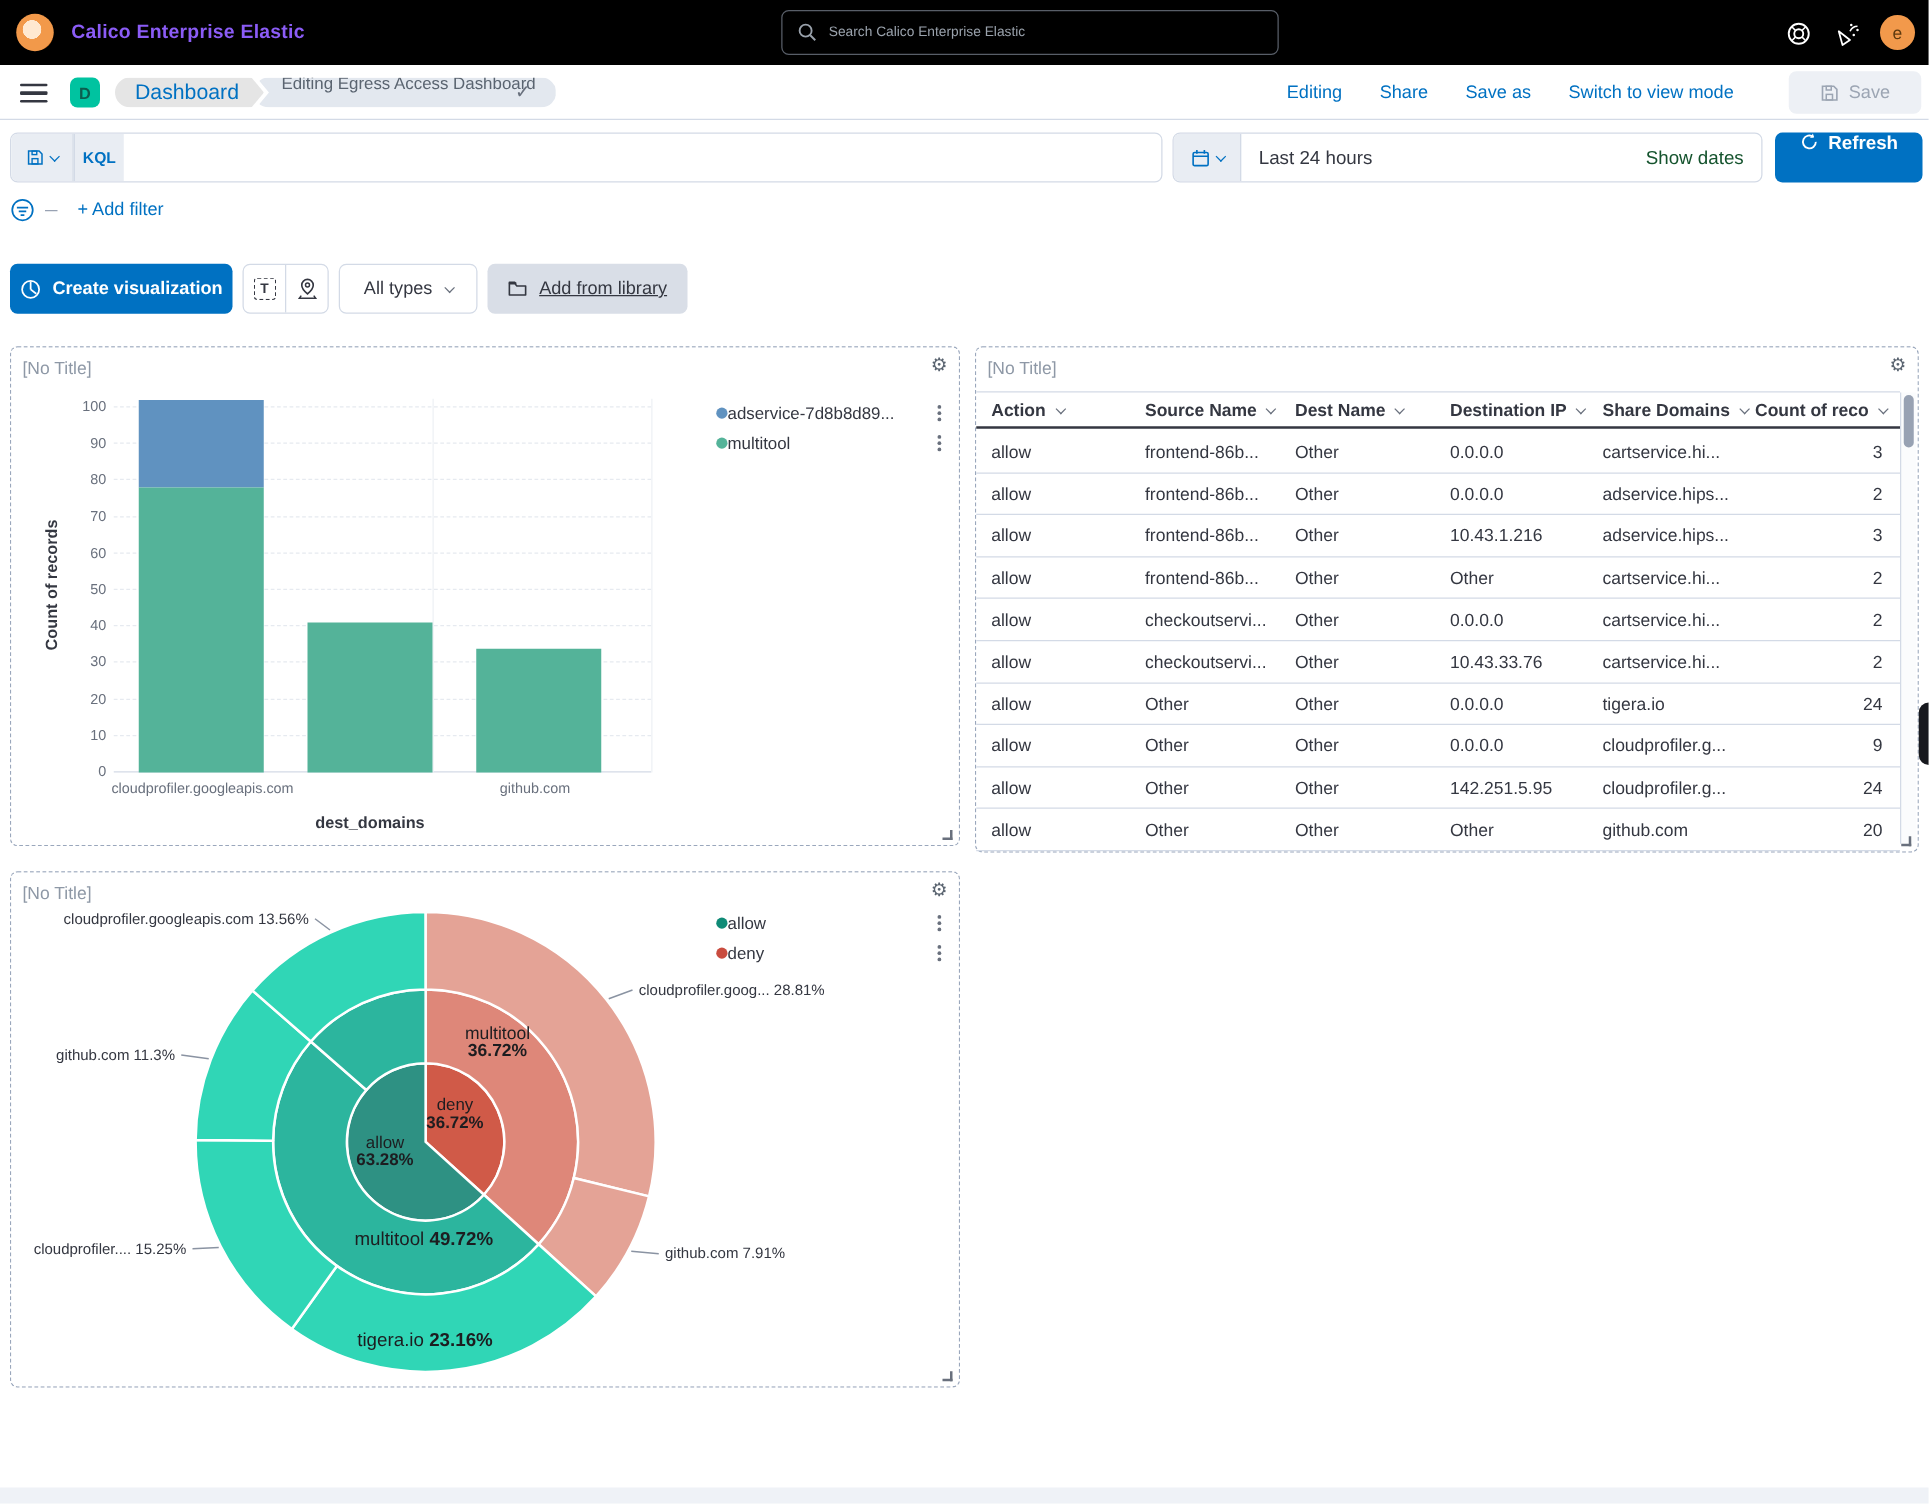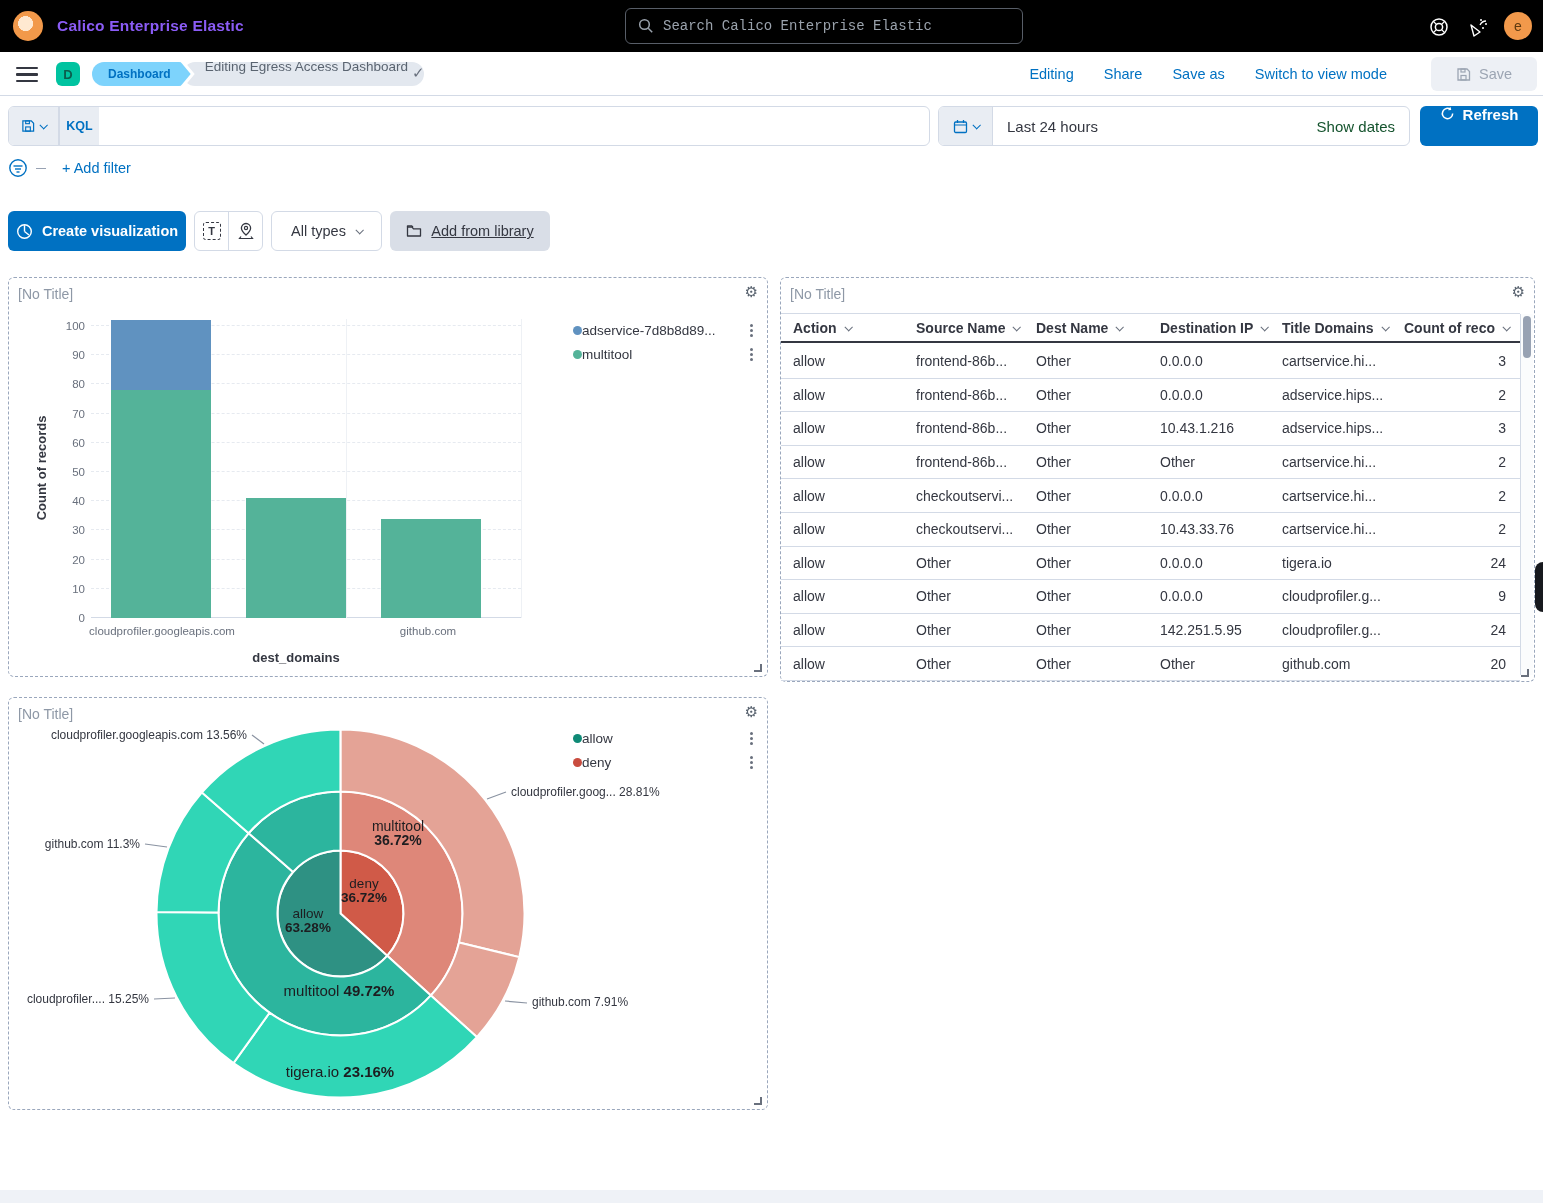--- a/index.html
+++ b/index.html
@@ -7,35 +7,35 @@
   body { position:relative; overflow:hidden; background:#fff;
          font-family:"Liberation Sans", sans-serif; color:#343741; }
 
   
   .topbar { position:absolute; left:0; top:0; width:1543px; height:52px; background:#000; }
   .logo { position:absolute; left:13px; top:11px; width:30px; height:30px; border-radius:50%;
           background: radial-gradient(circle at 42% 42%, #FFE9D1 0 30%, #F2994A 31% 72%, #D97A28 73% 100%); }
   .apptitle { position:absolute; left:57px; top:17px; color:#8b5cf6; font-size:15.5px; font-weight:bold; letter-spacing:.2px; }
   .topsearch { position:absolute; left:625px; top:8px; width:398px; height:36px; background:#000;
                border:1px solid #585E68; border-radius:6px; display:flex; align-items:center; gap:9px; padding:0 12px; }
-  .topsearch input { flex:1; background:transparent; border:none; outline:none; color:#f9a8d4; font-size:14px;
-                     font-family:Liberation Mono, monospace; }
+  .topsearch input { flex:1; background:transparent; border:none; outline:none; color:#f9a8d4; font-size:11px;
+                     font-family:Liberation Sans, sans-serif; }
   .topsearch input::placeholder { color:#9AA2AC; }
   .topicon { position:absolute; top:16px; width:22px; height:22px; }
   .avatar { position:absolute; left:1504px; top:12px; width:28px; height:28px; border-radius:50%;
             background:#F2994B; color:#5E3A10; font-size:14px; display:flex; align-items:center; justify-content:center; }
 
   
   .navbar { position:absolute; left:0; top:52px; width:1543px; height:44px; background:#fff; border-bottom:1px solid #D3DAE6; }
   .burger { position:absolute; left:16px; top:67px; width:22px; height:15px; display:flex; flex-direction:column; justify-content:space-between; cursor:pointer; }
   .burger i { display:block; height:2.4px; background:#343741; border-radius:1px; }
   .dbadge { position:absolute; left:56px; top:62px; width:24px; height:24px; border-radius:6px; background:#00C3A0;
             color:#0B5E4E; font-weight:bold; font-size:13px; display:flex; align-items:center; justify-content:center; }
   .crumbs { position:absolute; left:92px; top:62px; height:24px; display:flex; align-items:stretch; }
-  .crumb1 { background:#7dd3fc; color:#0071C2; font-size:12px; font-weight:700; display:flex; align-items:center;
+  .crumb1 { background:#e5e5e5; color:#0071C2; font-size:17px; font-weight:400; display:flex; align-items:center;
             padding:0 20px 0 16px; border-radius:14px;
             clip-path:polygon(0 0, calc(100% - 10px) 0, 100% 50%, calc(100% - 10px) 100%, 0 100%); }
   .crumb2 { background:#E3E8EF; color:#5A6470; font-size:13.5px; display:flex; align-items:center;
             padding:0 16px 16px 22px; border-radius:14px; margin-left:-8px;
             clip-path:polygon(2px 0, 100% 0, 100% 100%, 2px 100%, 12px 50%); }
   .crumbcheck { position:absolute; left:412px; top:64px; color:#69707D; font-size:15px; cursor:pointer; }
   .navlinks { position:absolute; right:0; top:52px; height:44px; display:flex; align-items:center; gap:30px; padding-right:6px; }
   .navlinks a { color:#0071C2; font-size:14.5px; font-weight:500; text-decoration:none; cursor:pointer; }
   .savebtn { width:106px; height:34px; margin-left:14px; margin-right:0; background:#EDF0F5; border:none; border-radius:6px;
              color:#9CA5B3; font-size:14.5px; font-weight:500; display:flex; align-items:center; justify-content:center; gap:8px; }
@@ -345,21 +345,21 @@
       </div>
       <div class="th">
         <span>Dest Name</span>
         <span class="chev"></span>
       </div>
       <div class="th">
         <span>Destination IP</span>
         <span class="chev"></span>
       </div>
       <div class="th">
-        <span>Title Domains</span>
+        <span>Share Domains</span>
         <span class="chev"></span>
       </div>
       <div class="th">
         <span>Count of reco</span>
         <span class="chev"></span>
       </div>
     </div>
   <div class="gridbody" id="table-body">
       <div class="tr">
         <div class="td">allow</div>

